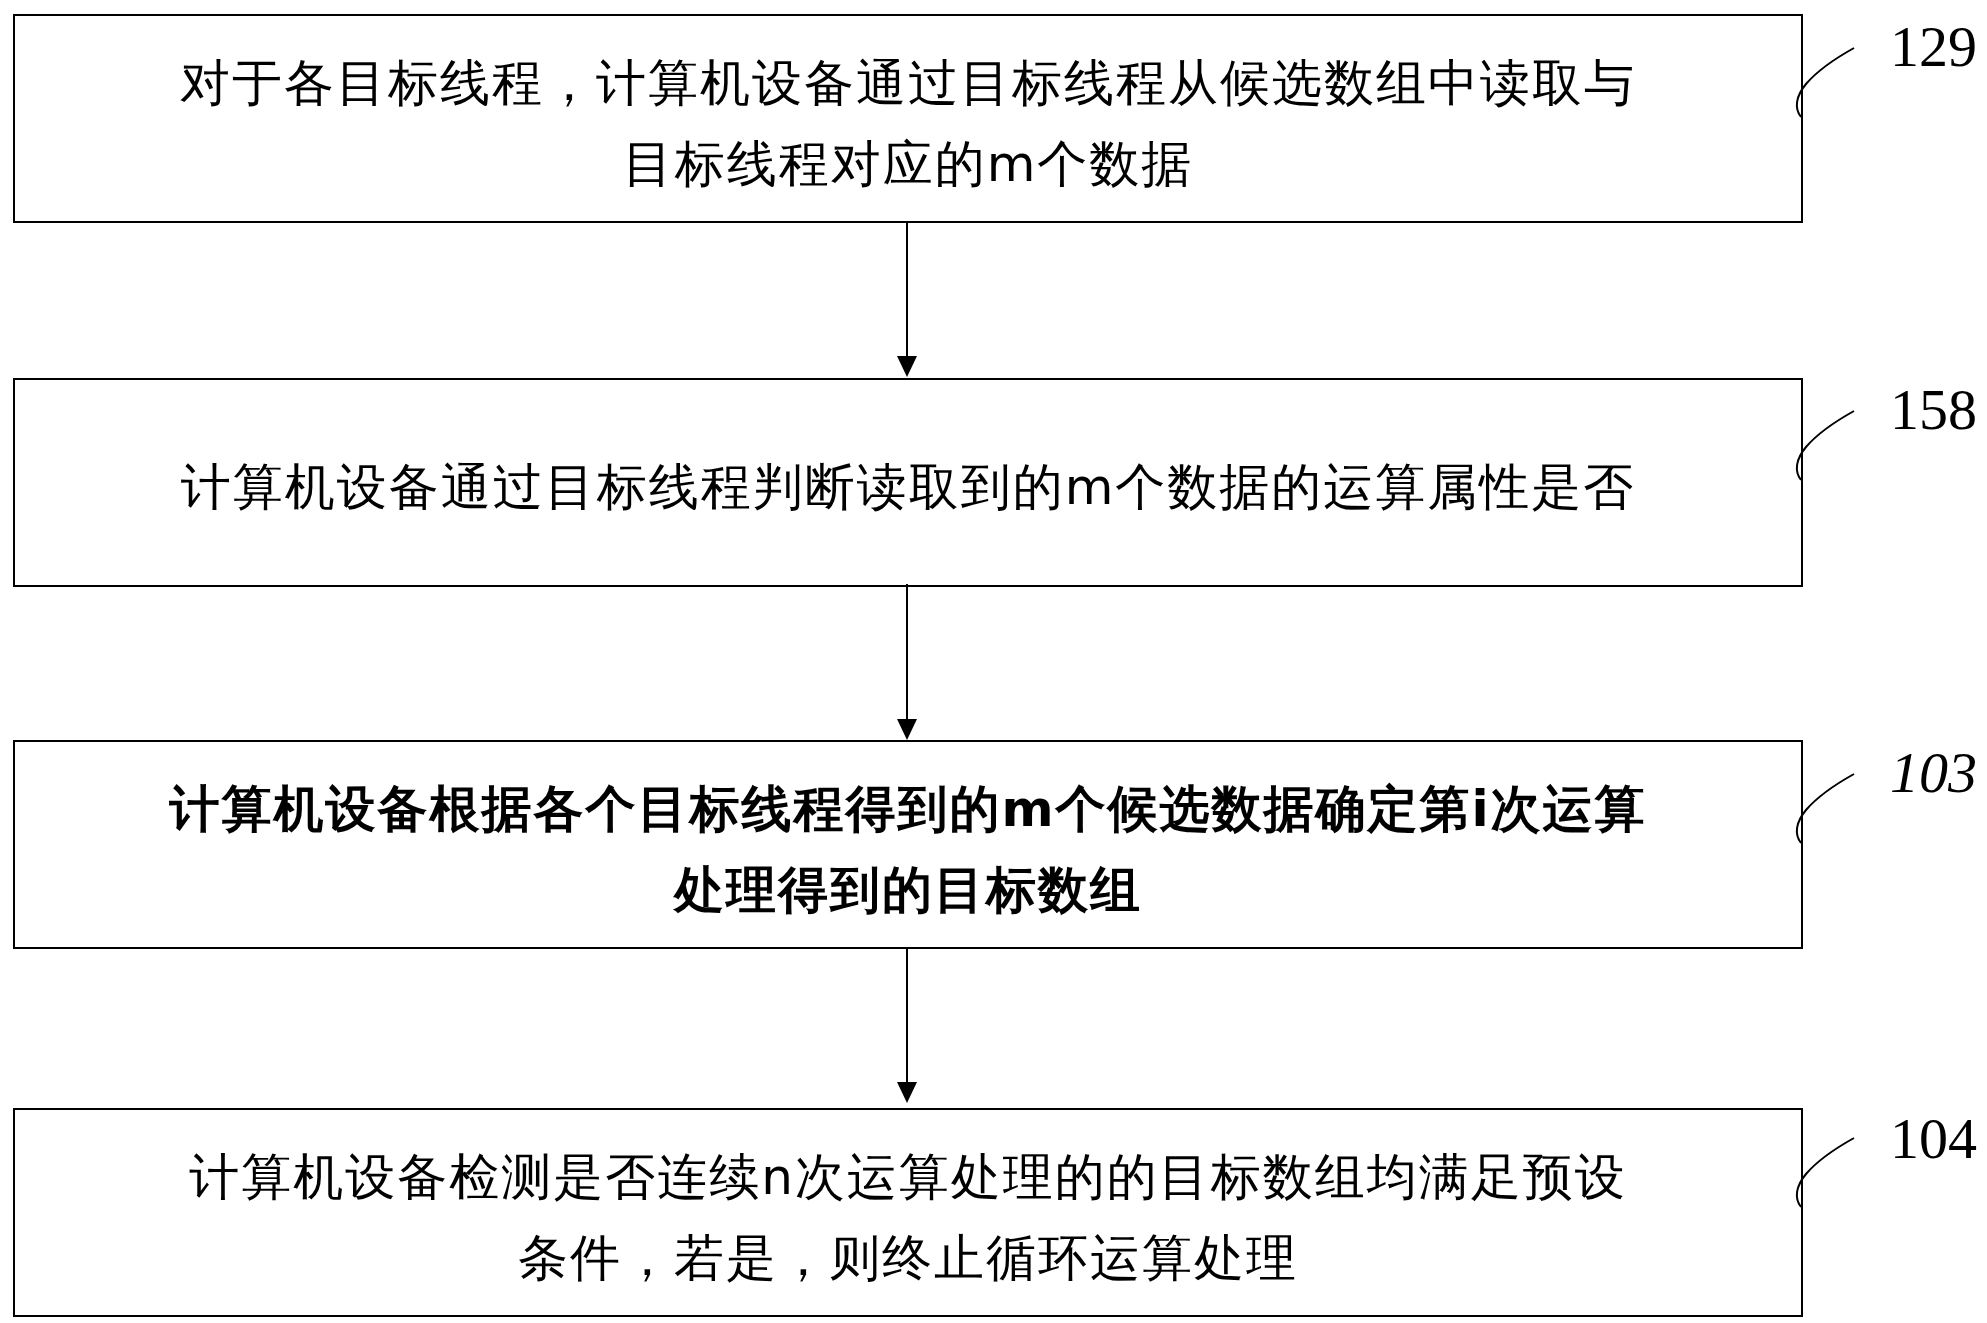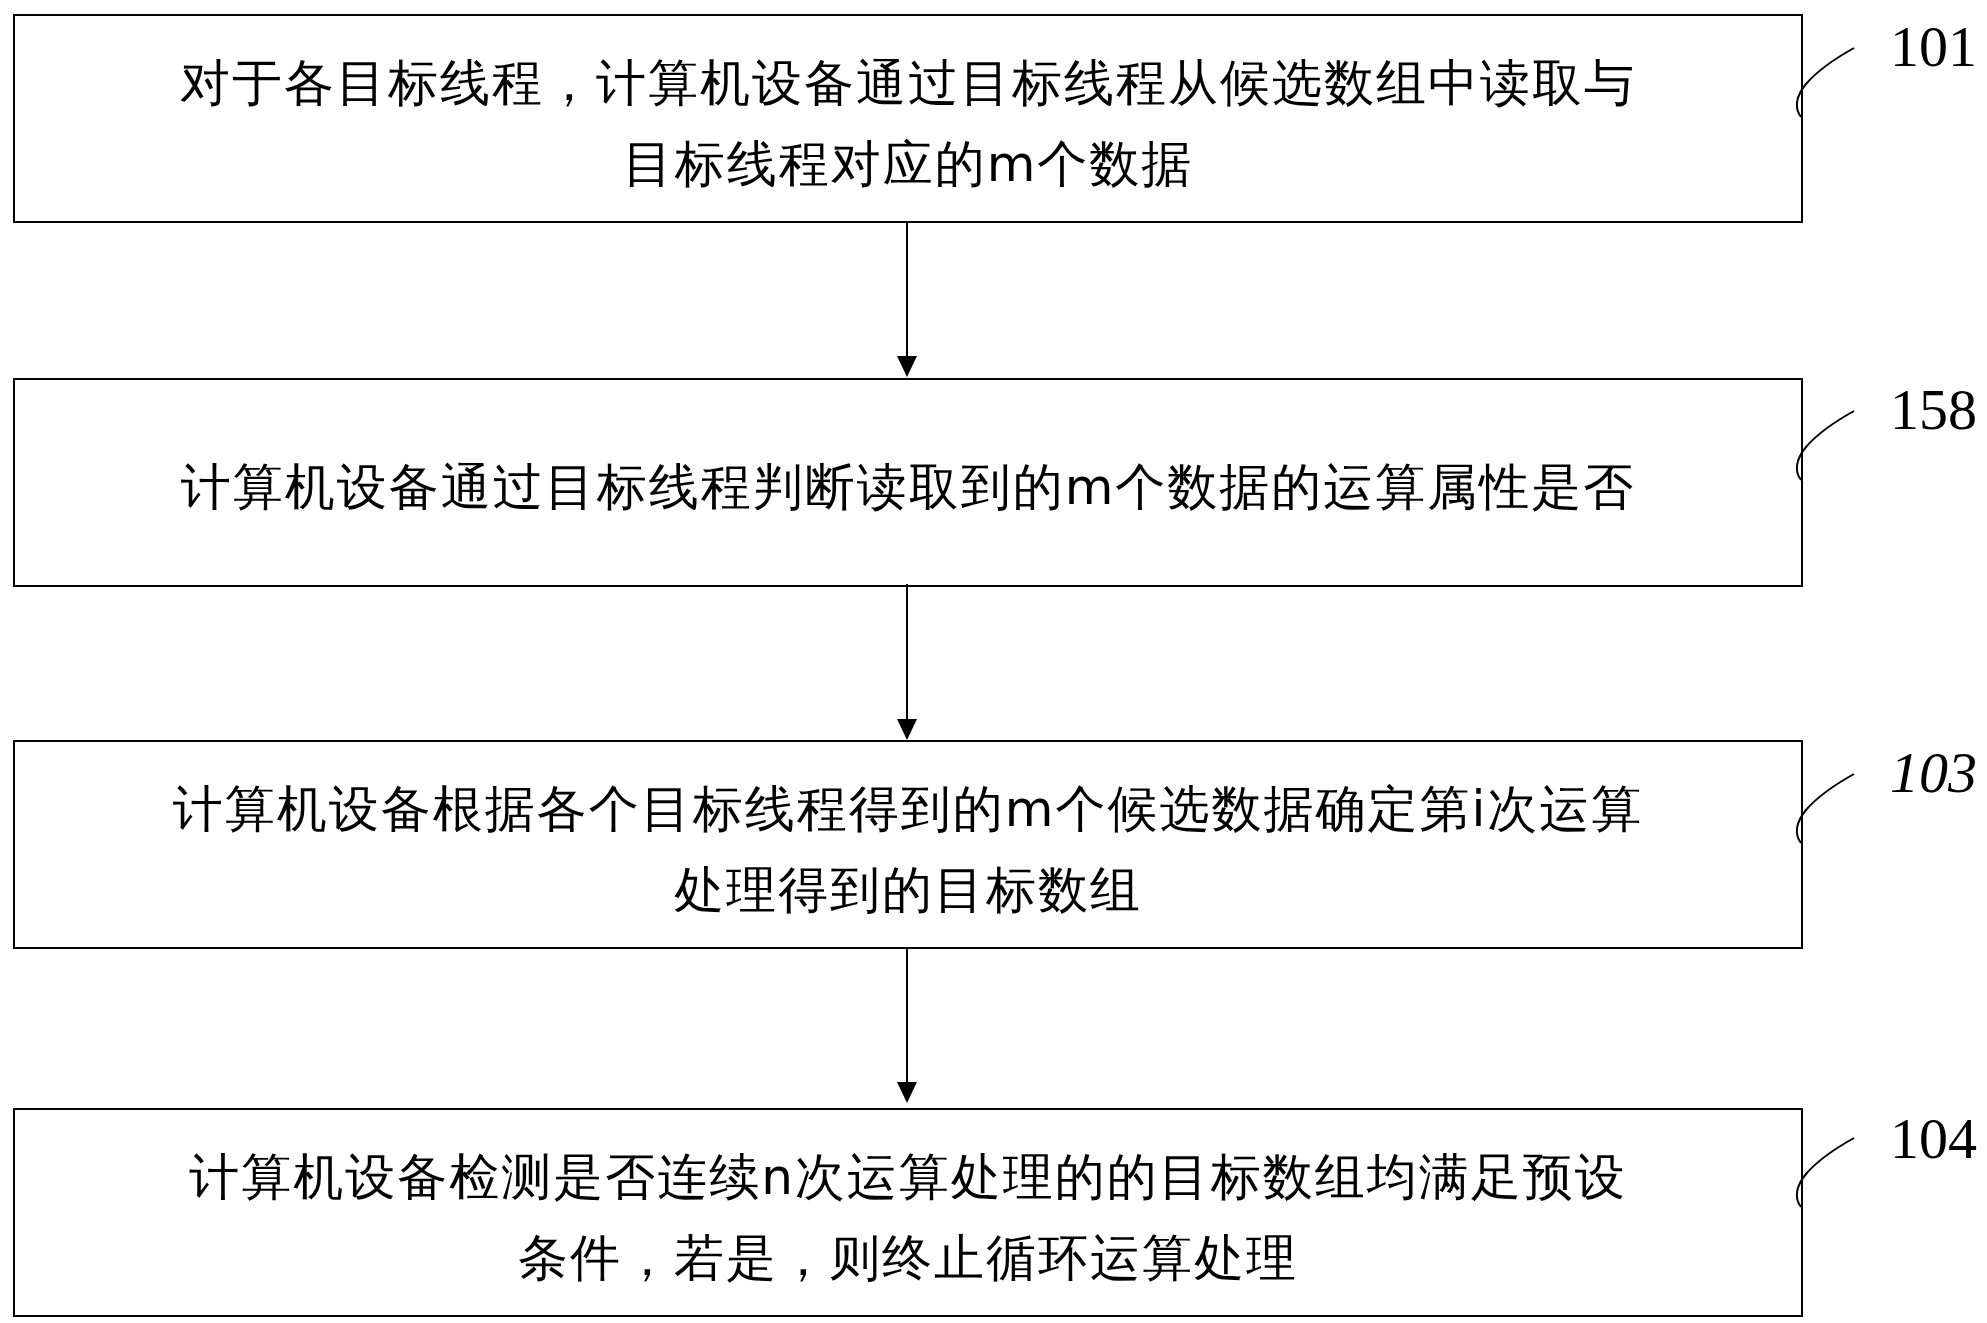--- a/index.html
+++ b/index.html
@@ -24,28 +24,28 @@
   }
   svg.overlay { position: absolute; left: 0; top: 0; pointer-events: none; }
 </style>
 </head>
 <body>
 
 <div class="step-box" style="top:14px;">
   <div class="step-line">对于各目标线程，计算机设备通过目标线程从候选数组中读取与</div>
   <div class="step-line">目标线程对应的m个数据</div>
 </div>
-<div class="step-label" style="top:18px;">101</div>
+<div class="step-label" style="top:18px;">129</div>
 
 <div class="step-box" style="top:378px;">
   <div class="step-line">计算机设备通过目标线程判断读取到的m个数据的运算属性是否</div>
 </div>
 <div class="step-label" style="top:381px;">158</div>
 
-<div class="step-box" style="top:740px;">
+<div class="step-box" style="top:740px;font-weight:bold;">
   <div class="step-line">计算机设备根据各个目标线程得到的m个候选数据确定第i次运算</div>
   <div class="step-line">处理得到的目标数组</div>
 </div>
 <div class="step-label" style="top:744px;font-style:italic;">103</div>
 
 <div class="step-box" style="top:1108px;align-items:center;">
   <div class="step-line">计算机设备检测是否连续n次运算处理的的目标数组均满足预设</div>
   <div class="step-line">条件，若是，则终止循环运算处理</div>
 </div>
 <div class="step-label" style="top:1110px;">104</div>

